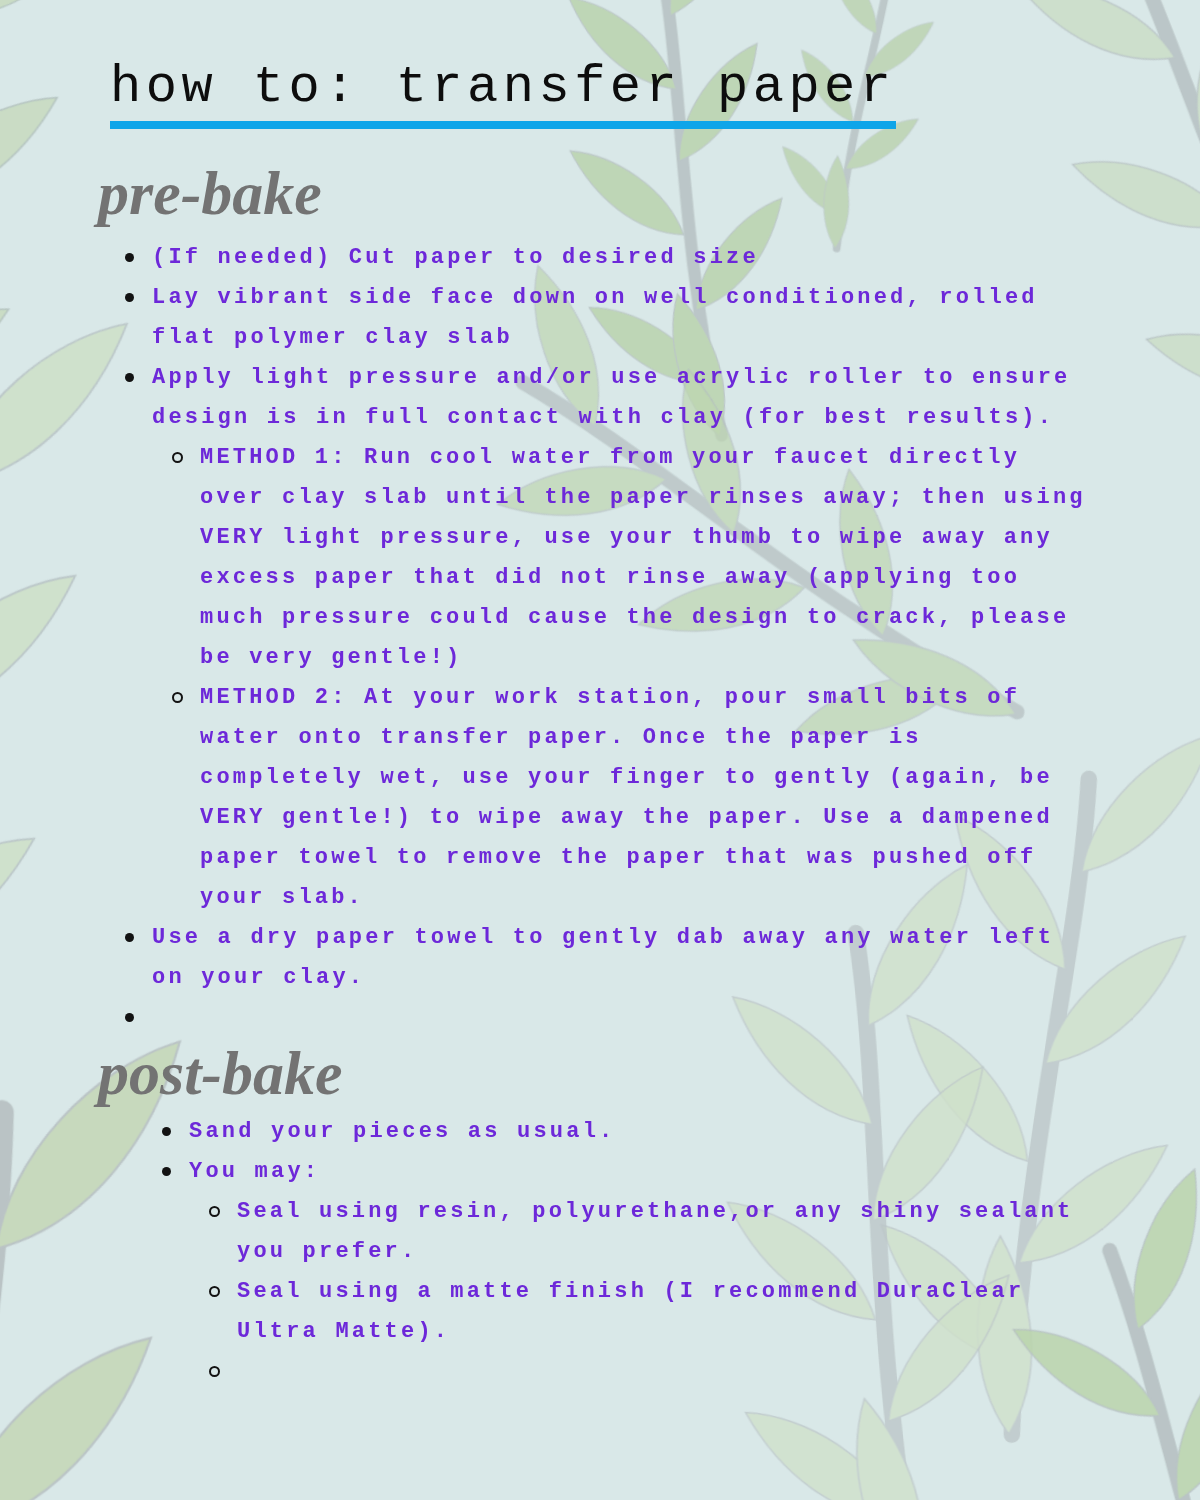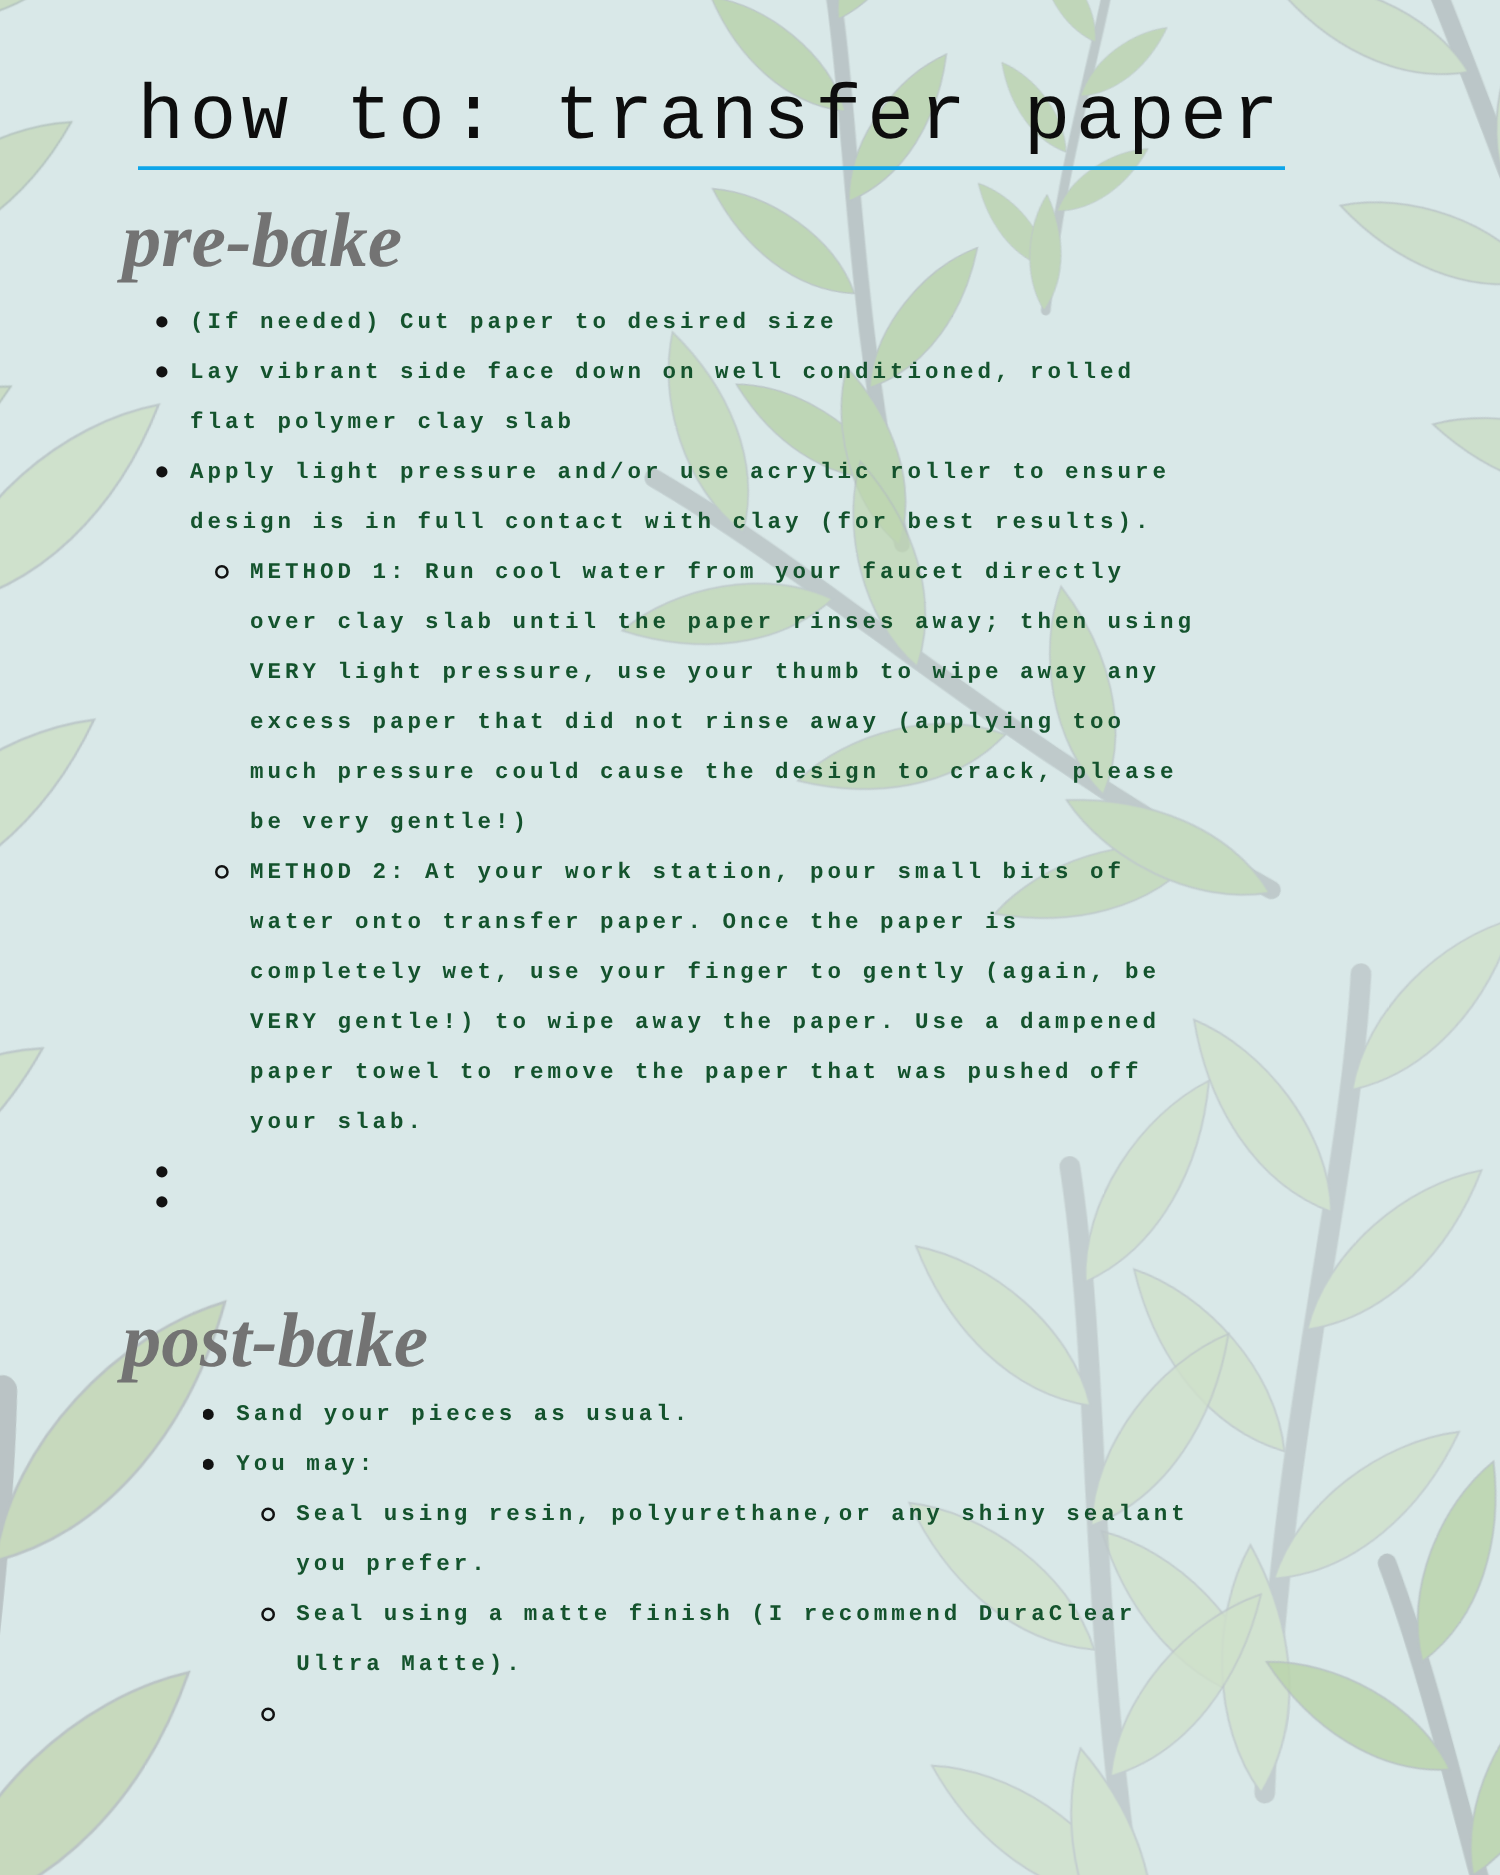--- a/index.html
+++ b/index.html
@@ -11,42 +11,42 @@
     font-family:"Liberation Mono", monospace;
     color:#121212;
   }
   .bg-leaves{
     position:absolute;left:0;top:0;width:1200px;height:1500px;
     pointer-events:none;
   }
   .page-title{
     position:absolute;left:110px;top:58px;
     font-family:"Liberation Mono", monospace;
-    font-size:62px;font-weight:400;letter-spacing:4.5px;
+    font-size:52px;font-weight:400;letter-spacing:4.5px;
     color:#0d0d0d;
-    border-bottom:3px solid #0ea5e9;
+    border-bottom:8px solid #0ea5e9;
     padding-bottom:4px;
     white-space:nowrap;
     display:inline-block;
   }
   .section-heading{
     position:absolute;left:98px;
     font-family:"Liberation Serif","DejaVu Serif",serif;
     font-style:italic;font-weight:700;
     font-size:62px;line-height:66px;
     color:#737373;
     letter-spacing:0px;
   }
   #prebake-heading{top:160px;}
   #postbake-heading{top:1040px;}
   .list{
     position:absolute;
-    font-size:18px;font-weight:700;
+    font-size:22px;font-weight:700;
     letter-spacing:3.2px;
-    color:#14532d;
+    color:#6d28d9;
   }
   #prebake-list{left:125px;top:238px;width:1030px;}
   #postbake-list{left:162px;top:1112px;width:1000px;}
   .row{display:flex;align-items:flex-start;}
   .row .txt{
     white-space:pre-line;
     line-height:40px;
     display:block;
   }
   .dot{
@@ -147,20 +147,22 @@
     <span class="circle"></span>
     <span class="txt">METHOD 2: At your work station, pour small bits of
 water onto transfer paper. Once the paper is
 completely wet, use your finger to gently (again, be
 VERY gentle!) to wipe away the paper. Use a dampened
 paper towel to remove the paper that was pushed off
 your slab.</span>
   </div>
   <div class="row l1">
     <span class="dot"></span>
+    <span class="txt">Use a dry paper towel to gently dab away any water left
+on your clay.</span>
   </div>
   <div class="row l1">
     <span class="dot"></span>
   </div>
 </div>
 
 <div class="section-heading" id="postbake-heading">post-bake</div>
 
 <div class="list" id="postbake-list">
   <div class="row l1">

